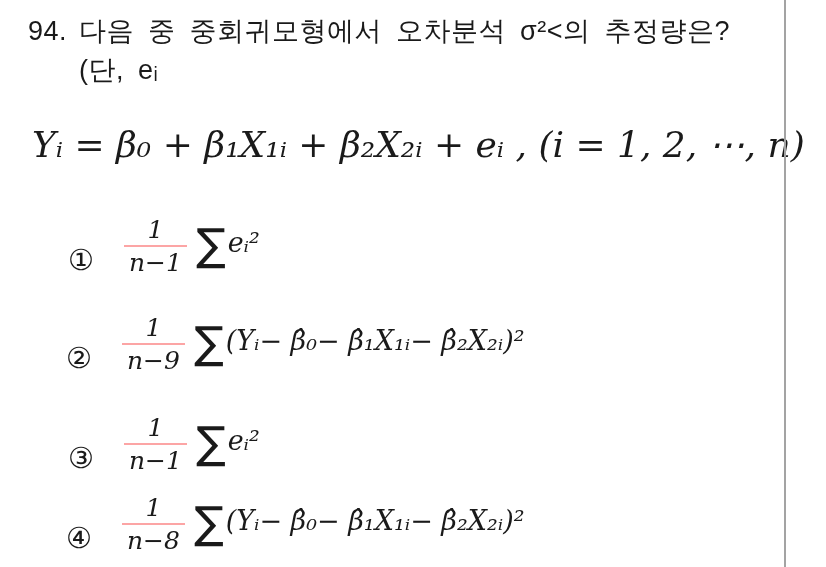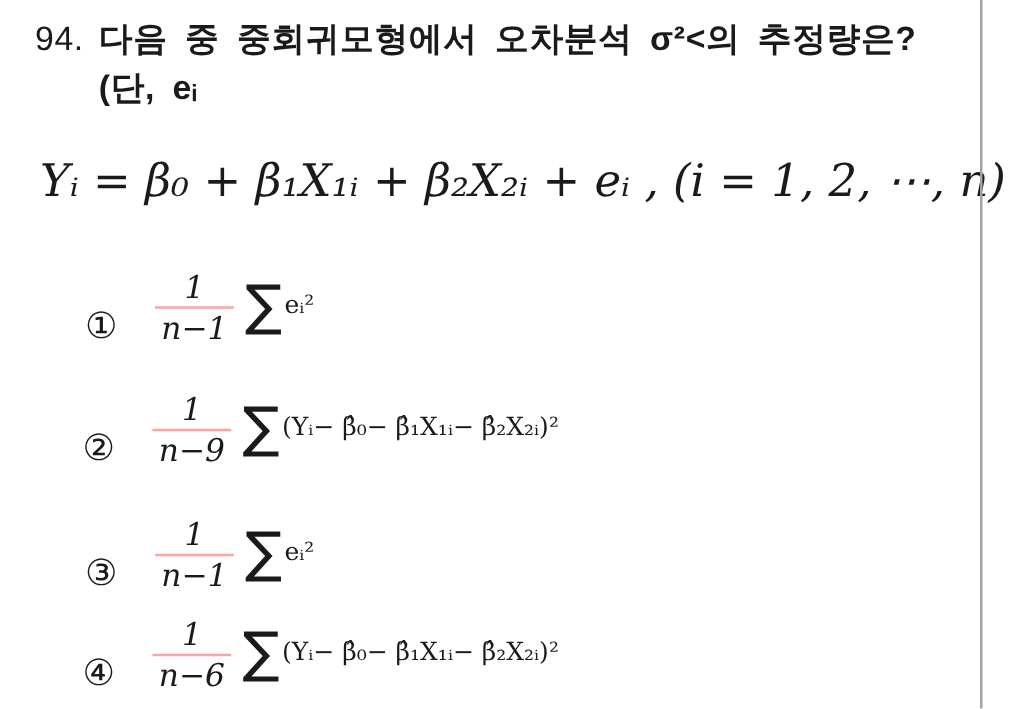--- a/index.html
+++ b/index.html
@@ -24,21 +24,21 @@
     position: absolute;
     left: 28px;
     top: 12px;
     display: flex;
     align-items: flex-start;
     font-size: 27px;
     line-height: 39px;
     letter-spacing: 0.5px;
   }
   .q-num { margin-right: 12px; white-space: nowrap; }
-  .q-text { width: 706px; word-spacing: 6px; font-weight: bold; }
+  .q-text { width: 706px; word-spacing: 6px; }
   .equation {
     position: absolute;
     left: 32px;
     top: 124px;
     font-family: "DejaVu Serif", serif;
     font-style: italic;
     font-size: 36px;
     white-space: nowrap;
   }
   .option {
@@ -78,21 +78,22 @@
   .sigma {
     font-family: "DejaVu Sans", sans-serif;
     font-size: 44px;
     line-height: 1;
     margin: 0 2px 0 9px;
     position: relative;
     top: -2px;
   }
   .expr {
     font-family: "DejaVu Serif", serif;
-    font-size: 20px;
+    font-style: italic;
+    font-size: 27px;
     white-space: nowrap;
     position: relative;
     top: -4px;
   }
 </style>
 </head>
 <body>
 
 <div class="page">
 
@@ -133,21 +134,21 @@
       <span class="den">n−1</span>
     </span>
     <span class="sigma">∑</span>
     <span class="expr">eᵢ²</span>
   </div>
 
   <div class="option opt-4">
     <span class="marker">④</span>
     <span class="frac">
       <span class="num">1</span>
-      <span class="den">n−6</span>
+      <span class="den">n−8</span>
     </span>
     <span class="sigma">∑</span>
     <span class="expr">(Yᵢ− β̂₀− β̂₁X₁ᵢ− β̂₂X₂ᵢ)²</span>
   </div>
 
   <div class="divider"></div>
 
 </div>
 
 </body></html>

